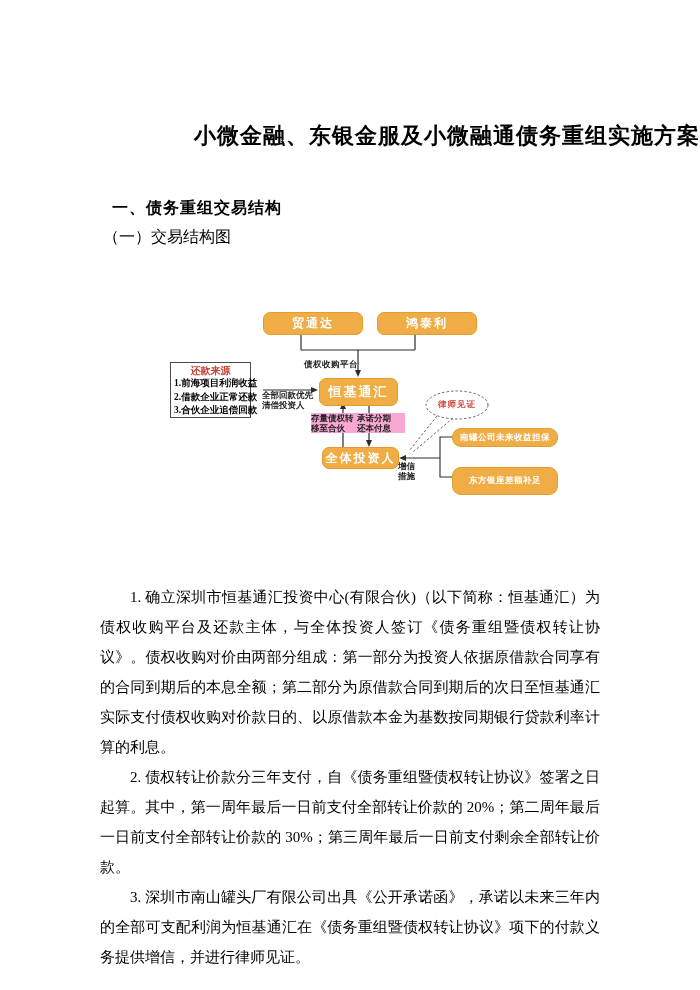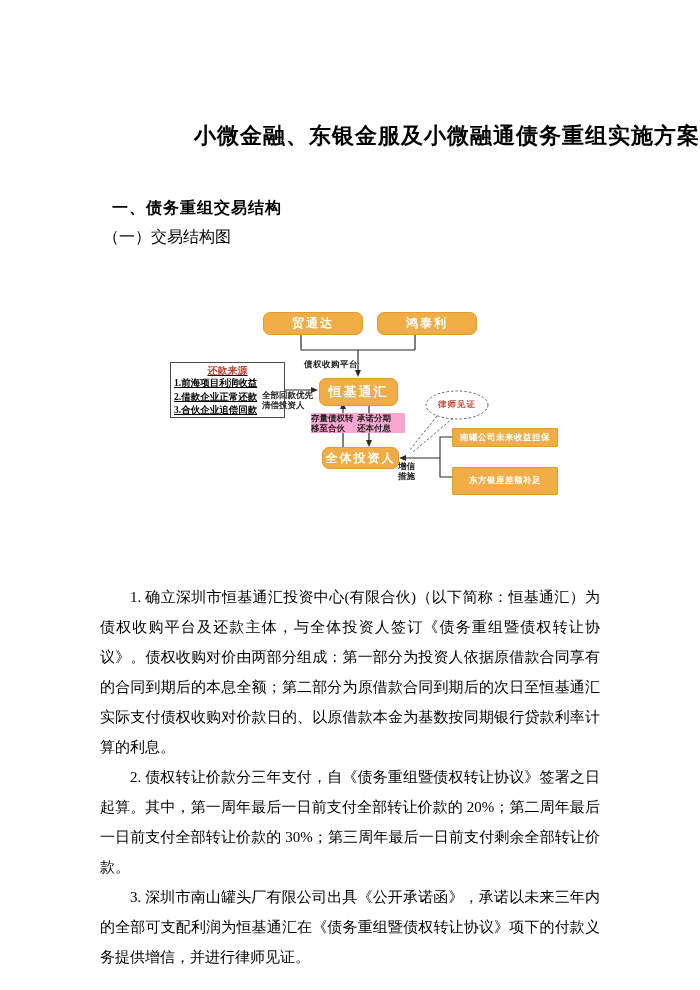--- a/index.html
+++ b/index.html
@@ -32,24 +32,24 @@
   .diagram{position:absolute;top:300px;left:0;width:700px;height:210px;}
   .diagram svg{position:absolute;top:0;left:0;}
   .node{
     position:absolute;background:var(--node-fill);border:1px solid var(--node-border);
     border-radius:7px;color:var(--node-text);font-weight:bold;
     display:flex;align-items:center;justify-content:center;
     font-family:"Liberation Sans","DejaVu Sans",sans-serif;
   }
   .node-top{width:100px;height:23px;font-size:12px;letter-spacing:2px;}
   .node-mid{font-size:13px;letter-spacing:2px;}
-  .node-small{width:106px;font-size:8.5px;border-radius:1px;letter-spacing:0.5px;}
+  .node-small{width:106px;font-size:8.5px;border-radius:9px;letter-spacing:0.5px;}
   .repay-box{
-    position:absolute;left:170px;top:62px;width:115px;height:56px;
-    border:1px solid #4a4a4a;background:#fff;padding:2px 3px 0 3px;text-decoration:underline;
+    position:absolute;left:170px;top:62px;width:81px;height:56px;
+    border:1px solid #4a4a4a;background:#fff;padding:2px 3px 0 3px;
   }
   .repay-title{font-size:10px;font-weight:bold;color:var(--red-text);text-align:center;line-height:12px;}
   .repay-item{font-size:9.5px;font-weight:600;line-height:13.5px;white-space:nowrap;}
   .dlabel{
     position:absolute;font-size:8.5px;color:#222;text-align:left;line-height:10px;
     font-weight:600;
   }
   .dlabel.bg{background:#f9a8d4;}
   .witness{
     position:absolute;left:427px;top:99px;width:60px;text-align:center;

